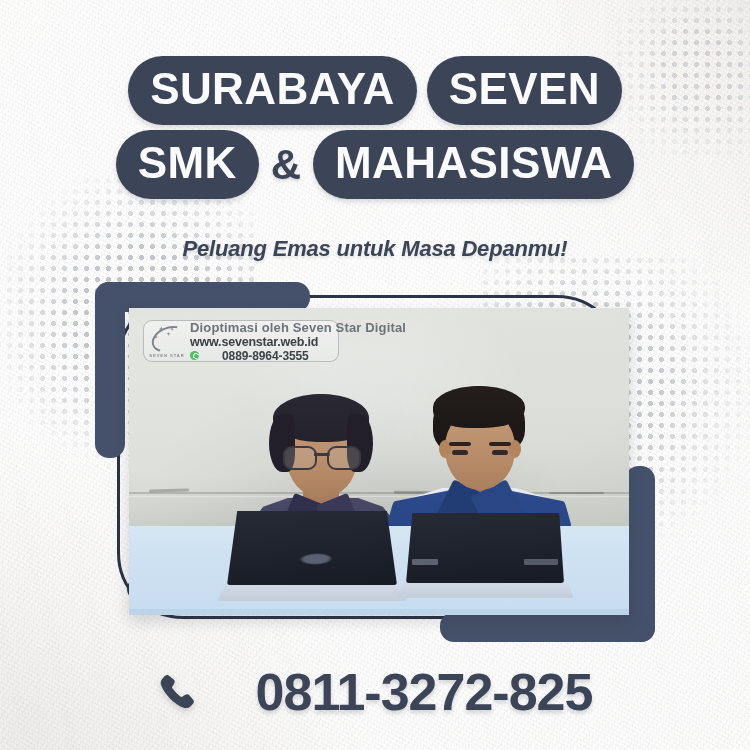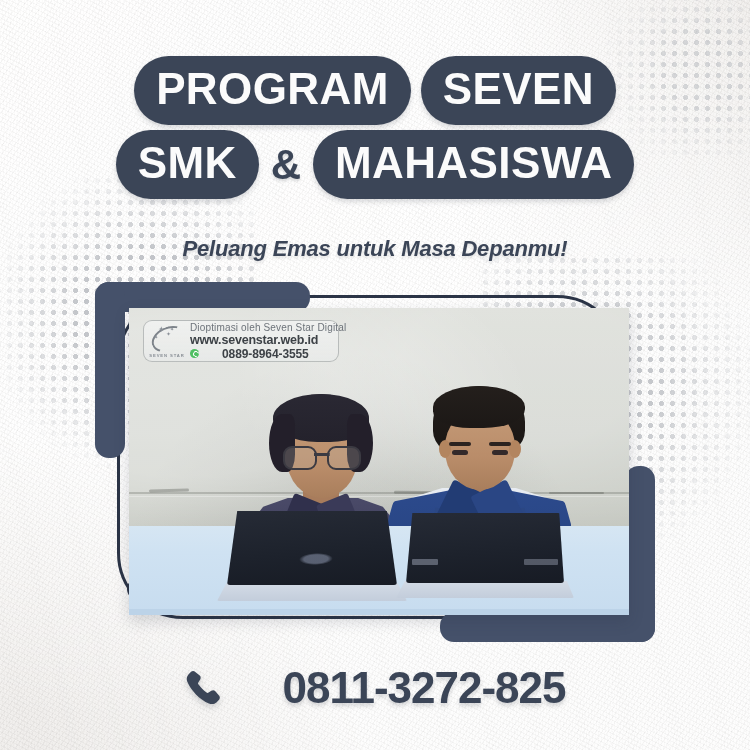--- a/index.html
+++ b/index.html
@@ -241,54 +241,54 @@
     border:2.5px solid #7d838a;border-radius:50%;transform:rotate(-24deg);
     border-color:#7d838a transparent transparent #7d838a;}
   .wm-logo .star{position:absolute;color:#8a9098;font-size:8px;line-height:8px;}
   .wm-logo .s1{left:9px;top:2px;}
   .wm-logo .s2{left:17px;top:6px;font-size:6px;}
   .wm-logo .s3{left:5px;top:9px;font-size:5px;}
   .wm-logo .s4{left:21px;top:1px;font-size:5px;}
   .wm-logo .lbl{position:absolute;left:0;bottom:0;width:36px;text-align:center;
     font-size:4.2px;letter-spacing:.9px;color:#878d94;font-weight:bold;}
   .wm-text{flex:1;min-width:0;}
-  .wm-line1{font-size:10px;font-weight:normal;color:#6d737a;letter-spacing:.15px;white-space:nowrap;text-align:center;}
+  .wm-line1{font-size:13px;font-weight:bold;color:#6d737a;letter-spacing:.15px;white-space:nowrap;text-align:center;}
   .wm-line2{font-size:12.5px;font-weight:bold;color:#3d4247;letter-spacing:-.2px;line-height:14px;white-space:nowrap;}
   .wm-line3{display:flex;align-items:center;gap:3px;}
   .wm-wa{width:9px;height:9px;border-radius:50%;background:#4fbf62;flex:0 0 9px;position:relative;}
   .wm-wa:after{content:"";position:absolute;left:2.5px;top:2px;width:4px;height:4px;border-radius:50%;
     border:1.2px solid #fff;border-right-color:transparent;transform:rotate(30deg);}
   .wm-num{font-size:12px;font-weight:bold;color:#3d4247;letter-spacing:-.1px;white-space:nowrap;margin-left:20px;}
 
   
   .footer{
     position:absolute;left:0;top:666px;width:750px;
     display:flex;align-items:center;justify-content:center;gap:18px;
   }
   .phone-icon{width:40px;height:40px;color:#3b4557;display:block;
     filter:drop-shadow(0 3px 3px rgba(60,65,75,.22));}
   .phone-num{
-    font-size:44px;font-weight:bold;color:#3b4557;letter-spacing:-1px;
+    font-size:52px;font-weight:bold;color:#3b4557;letter-spacing:-1px;
     text-shadow:0 3px 4px rgba(60,65,75,.2);line-height:1;margin-left:40px;
   }
 </style>
 </head>
 <body>
 
 <div id="poster">
 
   <div class="texture"></div>
   <div class="texture2"></div>
   <div class="halftone ht-topright"></div>
   <div class="halftone ht-left"></div>
   <div class="halftone ht-right"></div>
 
   <div class="headline">
     <div class="hl-row">
-      <span class="pill">PROGRAM</span>
+      <span class="pill">SURABAYA</span>
       <span class="pill">SEVEN</span>
     </div>
     <div class="hl-row">
       <span class="pill r2">SMK</span>
       <span class="amp">&amp;</span>
       <span class="pill r2">MAHASISWA</span>
     </div>
   </div>
 
   <div class="tagline">Peluang Emas untuk Masa Depanmu!</div>

